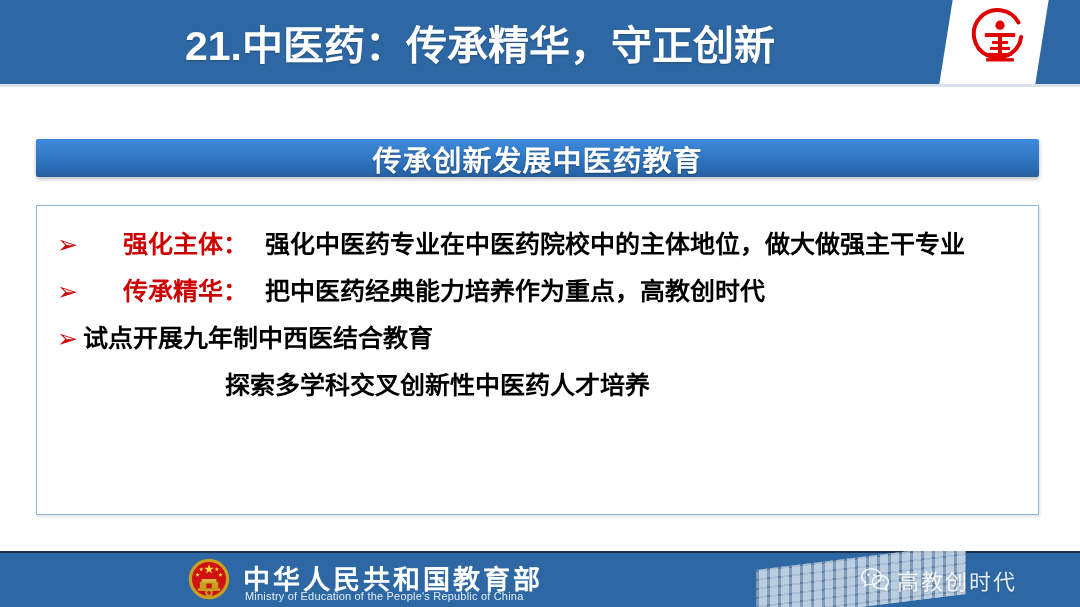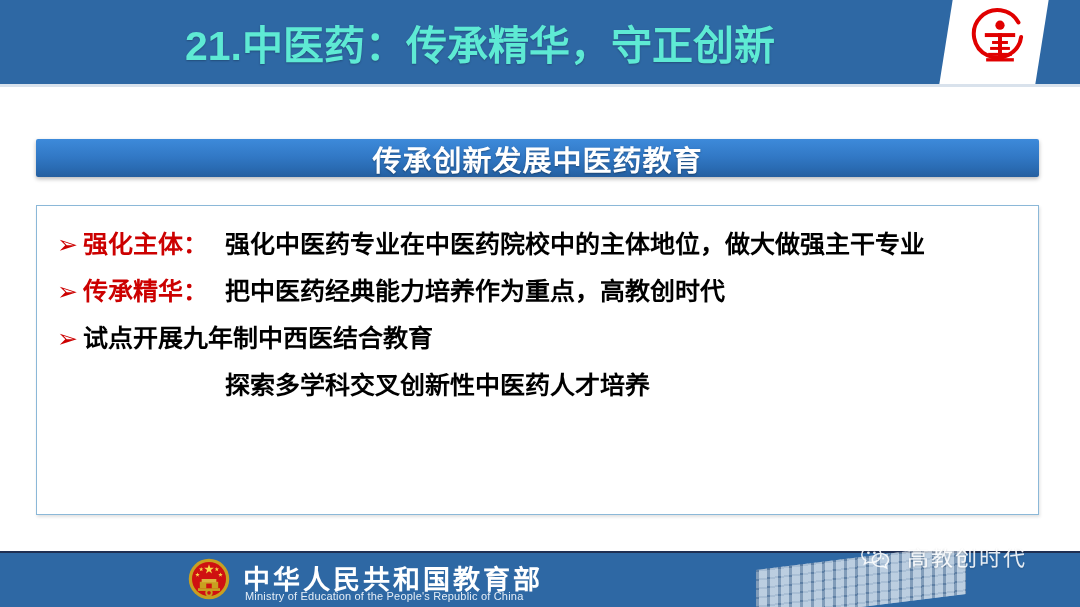--- a/index.html
+++ b/index.html
@@ -36,21 +36,21 @@
     background: #d9e2ec;
   }
   #slide-title {
     position: absolute;
     left: 0; top: 0;
     width: 960px;
     height: 84px;
     display: flex;
     align-items: center;
     justify-content: center;
-    color: #5eead4;
+    color: #ffffff;
     font-size: 41px;
     font-weight: bold;
     letter-spacing: 0px;
     white-space: nowrap;
     text-shadow: 0 1px 2px rgba(0,0,0,0.25);
   }
   
   #header-wedge {
     position: absolute;
     top: -6px;
@@ -135,20 +135,21 @@
     padding-left: 6px;
     box-sizing: border-box;
   }
   .bullet-label {
     flex: 0 0 142px;
     color: #CC0000;
     font-size: 25px;
     font-weight: bold;
     line-height: 44px;
     white-space: nowrap;
+    margin-left: 40px;
   }
   .bullet-text {
     flex: 1 1 auto;
     color: #000000;
     font-size: 25px;
     font-weight: bold;
     line-height: 44px;
     white-space: nowrap;
   }
   
@@ -227,24 +228,24 @@
     top: 590px;
     color: #e4edf6;
     font-size: 11px;
     letter-spacing: 0.2px;
     white-space: nowrap;
   }
   
   #watermark {
     position: absolute;
     left: 860px;
-    top: 540px;
-    display: flex;
-    align-items: flex-end;
-    gap: 17px;
+    top: 564px;
+    display: flex;
+    align-items: flex-start;
+    gap: 7px;
     opacity: 0.88;
   }
   #watermark-icon {
     width: 30px;
     height: 30px;
   }
   #watermark-text {
     color: #ffffff;
     font-size: 22px;
     letter-spacing: 2px;

